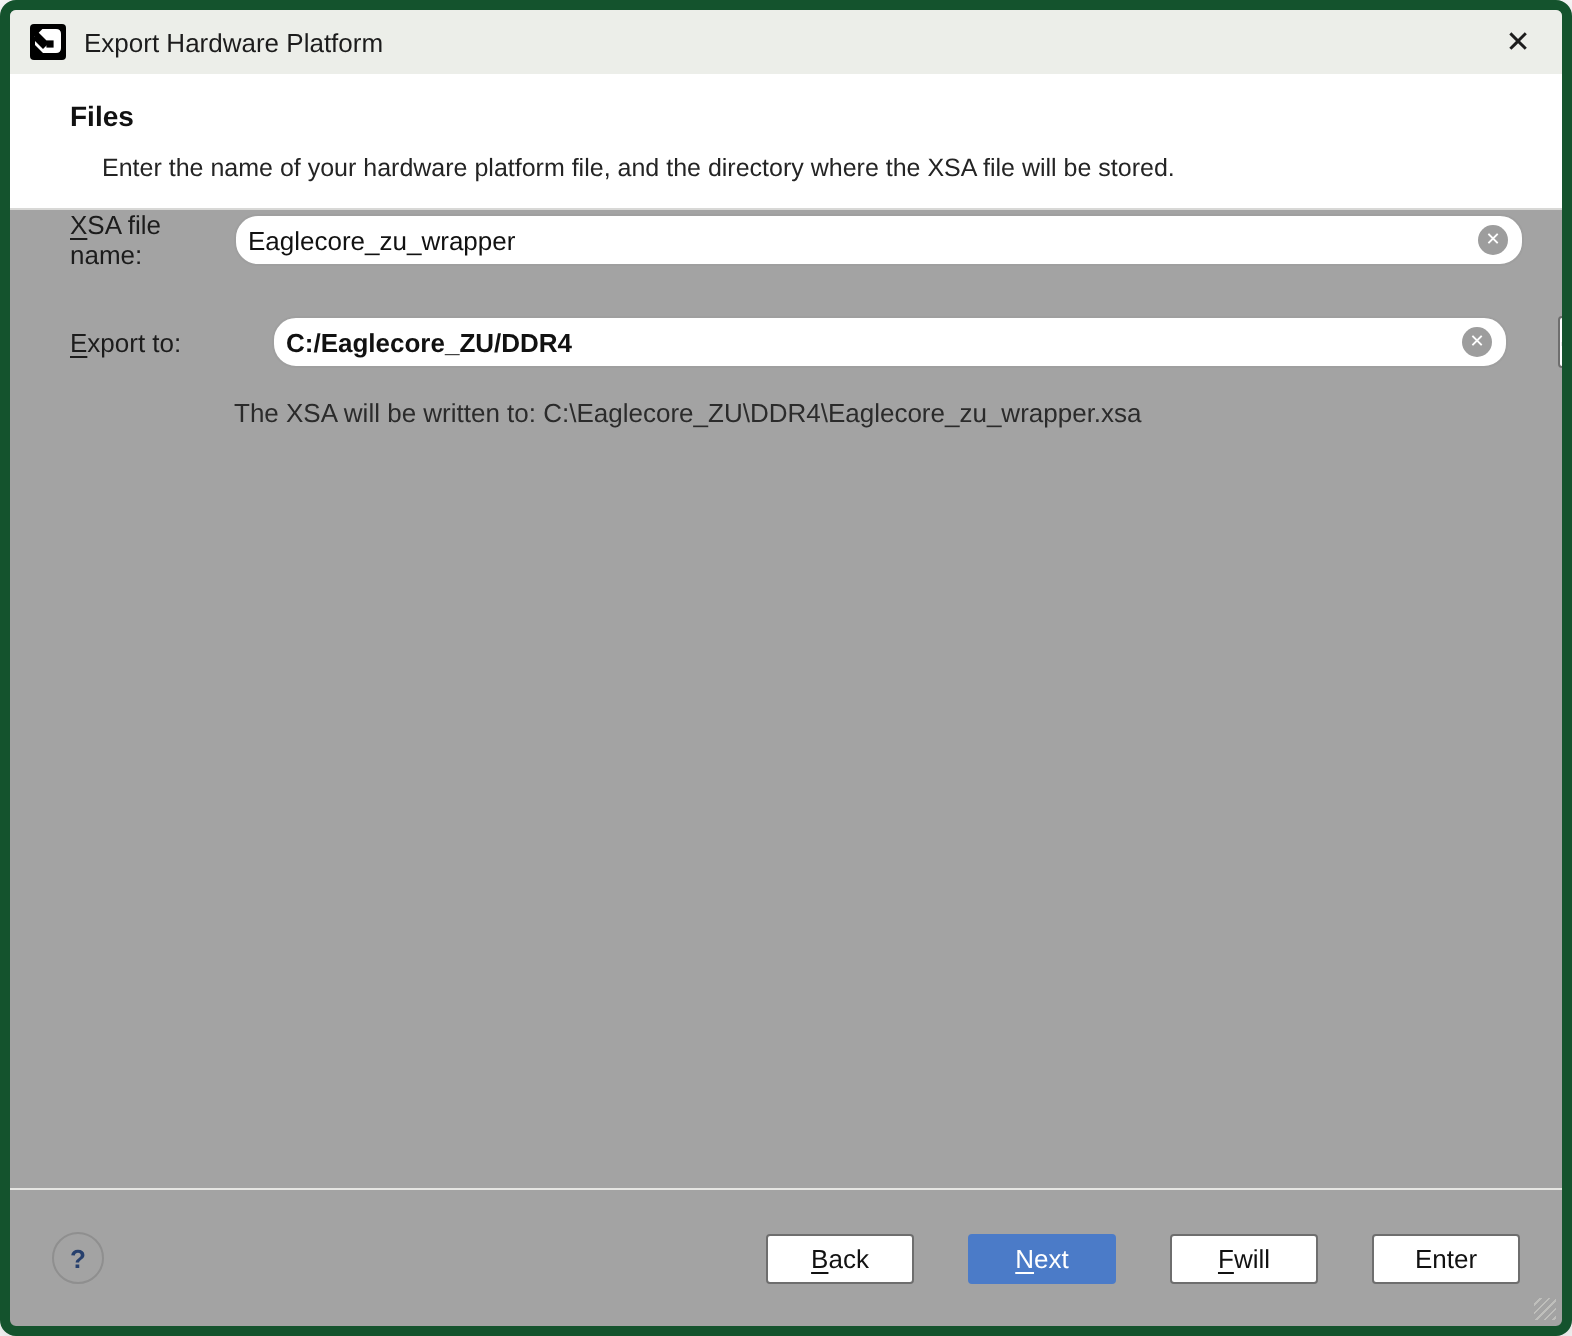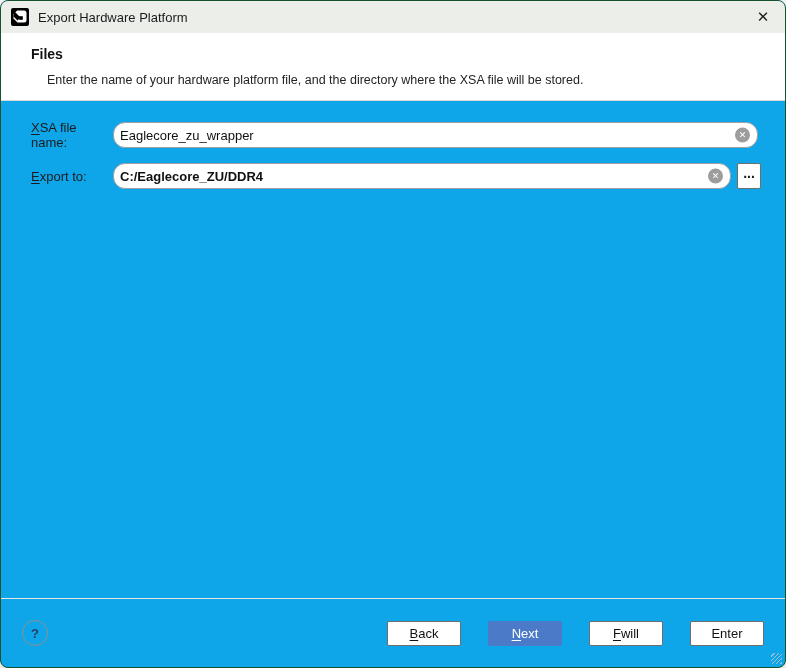--- a/index.html
+++ b/index.html
@@ -4,22 +4,22 @@
 <style>
   * { margin: 0; padding: 0; box-sizing: border-box; }
   html, body {
     background: #fafafa;
     font-family: "Liberation Sans", sans-serif;
   }
   .window {
     position: relative;
     width: 786px;
     height: 668px;
-    background: #0ea5e9;
-    border: 1px solid #14532d;
+    background: #a3a3a3;
+    border: 5px solid #14532d;
     border-radius: 8px;
     overflow: hidden;
     box-shadow: 0 3px 14px rgba(0,0,0,0.16);
   }
   
   .titlebar {
     height: 32px;
     background: #eceee9;
     display: flex;
     align-items: center;
@@ -60,28 +60,27 @@
   }
   .page-desc {
     margin-top: 11px;
     font-size: 12.5px;
     color: #242424;
     margin-left: 16px;
   }
   
   .body-area {
     position: relative;
-    padding-top: 19px;
   }
   .form-row {
     display: flex;
     align-items: center;
     margin-left: 30px;
   }
-  .form-row + .form-row { margin-top: 13px; }
+  .form-row + .form-row { margin-top: 23px; gap: 19px; }
   .form-label {
     width: 82px;
     flex-shrink: 0;
     font-size: 13px;
     color: #1c1c1c;
   }
   .mn { text-decoration: underline; text-underline-offset: 2px; }
   .input-wrap { position: relative; display: flex; align-items: center; }
   input.text {
     height: 26px;
@@ -217,20 +216,21 @@
 
     <div class="form-row">
       <label class="form-label"><span class="mn">E</span><span>xport to:</span></label>
       <span class="input-wrap">
         <input type="text" class="text export-input" value="C:/Eaglecore_ZU/DDR4" style="">
         <span class="clear-icon">✕</span>
       </span>
       <button class="browse-btn">...</button>
     </div>
 
+    <div class="path-note">The XSA will be written to: C:\Eaglecore_ZU\DDR4\Eaglecore_zu_wrapper.xsa</div>
 
   </div>
 
   <div class="footer">
     <button class="help-btn">
       <span>?</span>
     </button>
     <div class="btn-row">
       <button class="btn">
           <span class="mn">B</span>

